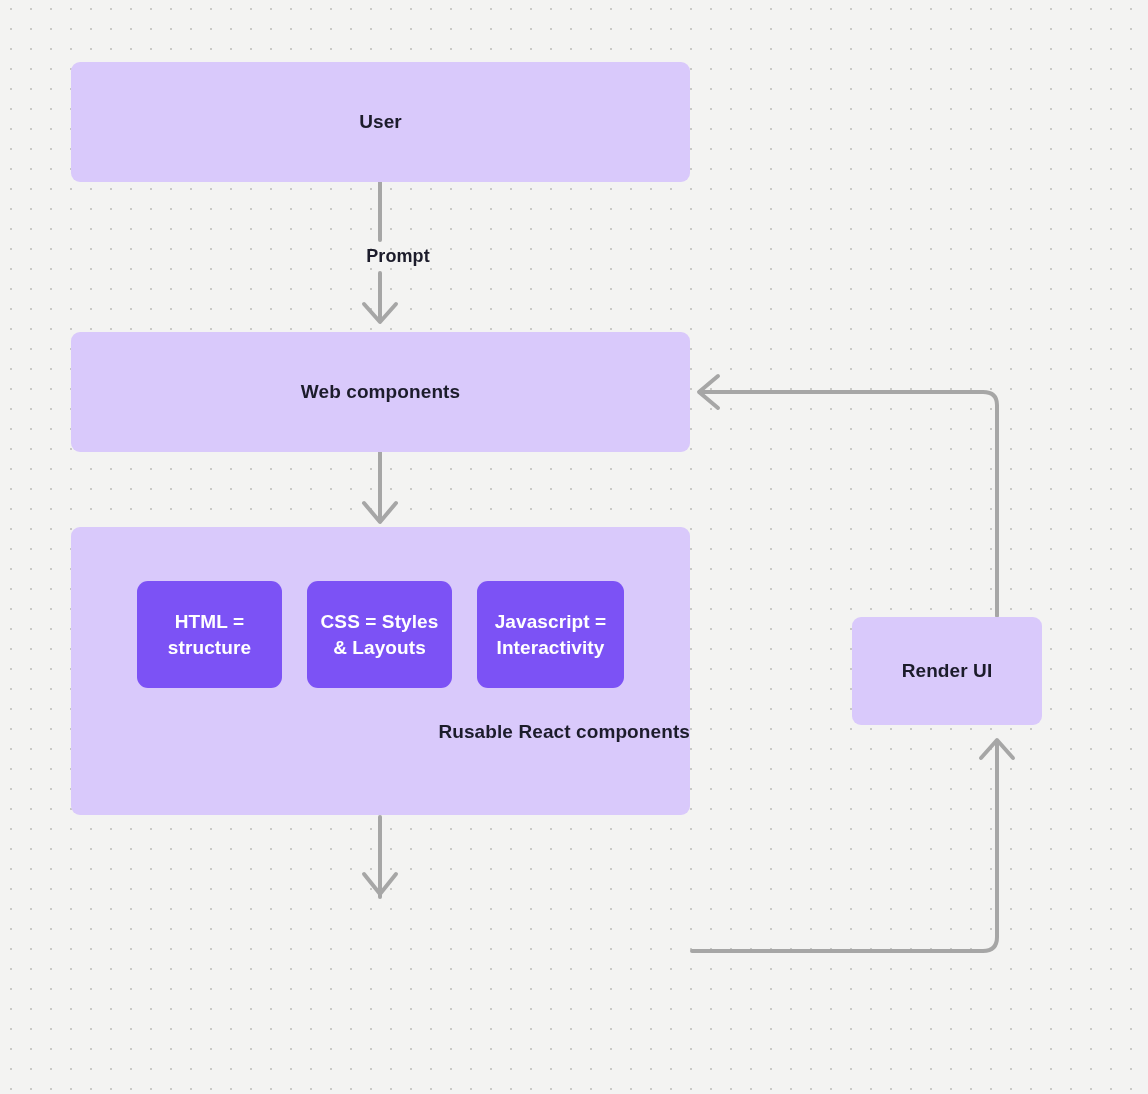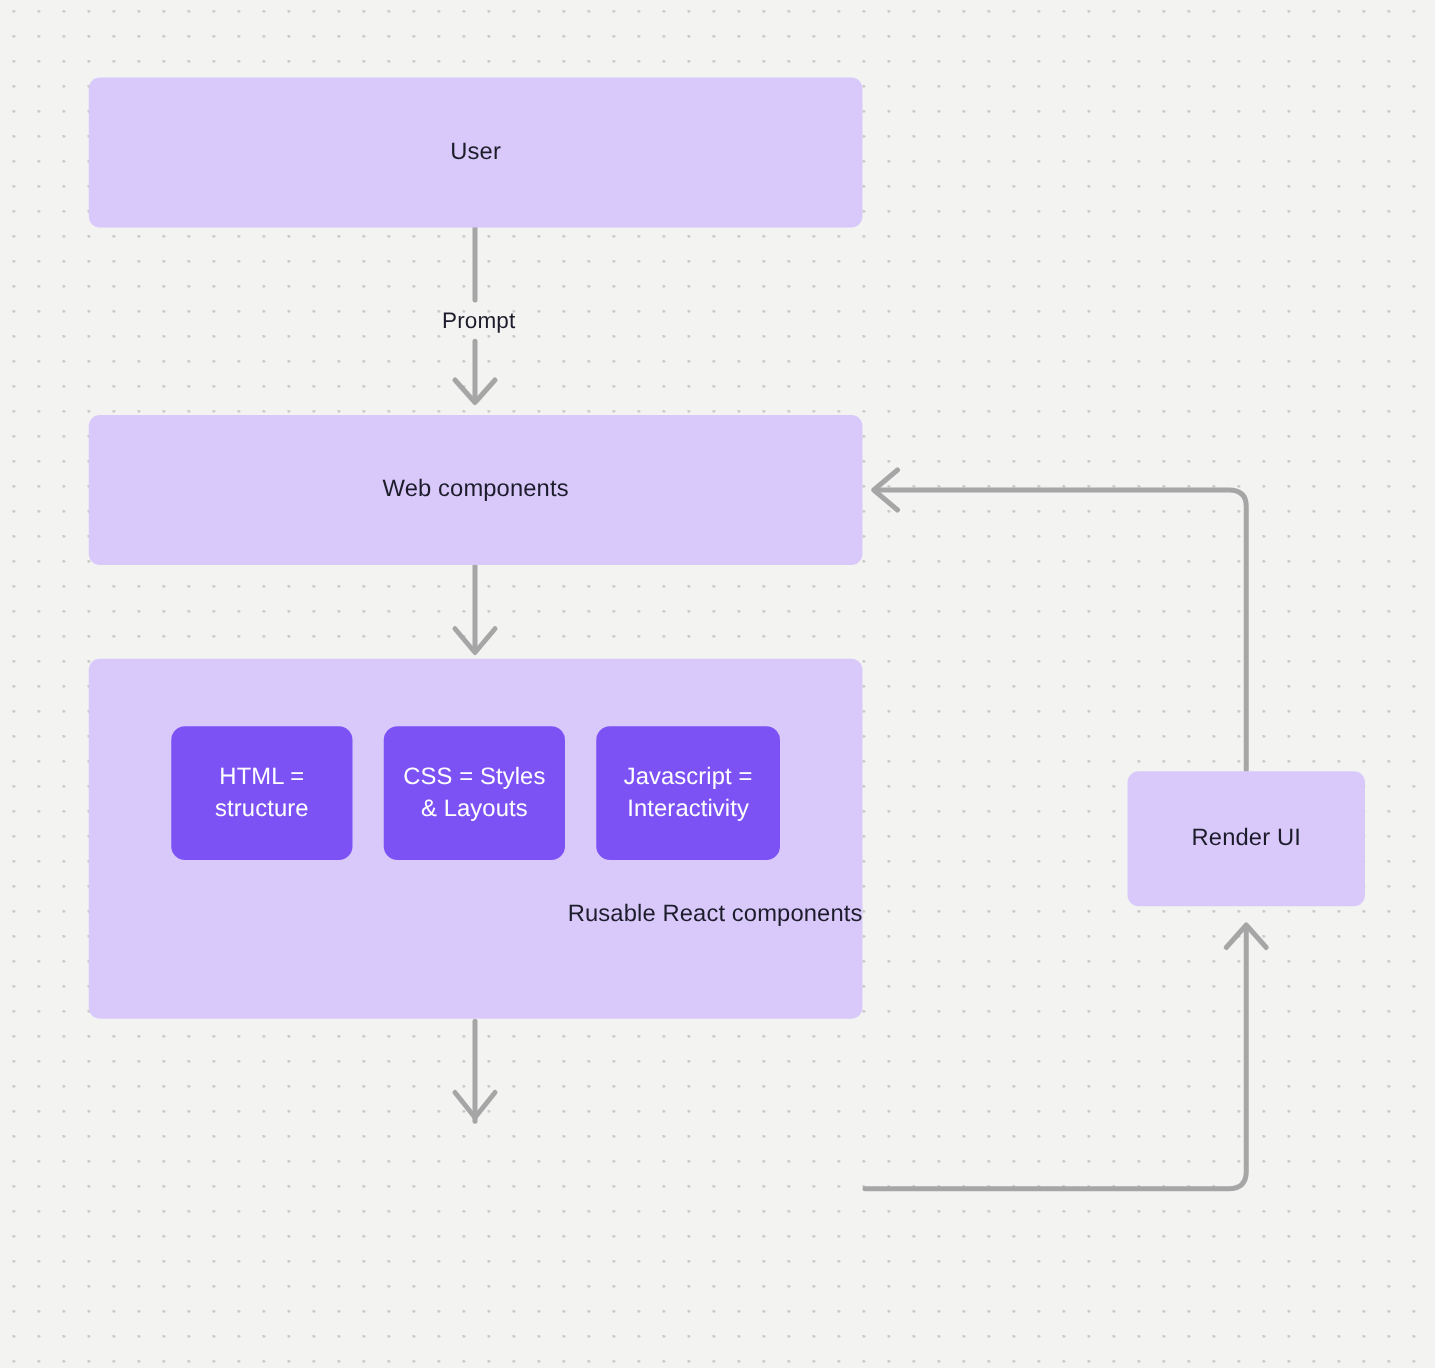--- a/index.html
+++ b/index.html
@@ -15,20 +15,21 @@
     overflow: hidden;
   }
   #canvas {
     position: relative;
     width: 1148px;
     height: 1094px;
     background-color: #f3f3f2;
     background-image: radial-gradient(circle at 1px 1px, #c9c9c6 1.1px, rgba(0,0,0,0) 1.2px);
     background-size: 20px 20px;
     background-position: 10px 8px;
+    font-weight: bold;
   }
   .edges-layer {
     position: absolute;
     left: 0;
     top: 0;
     width: 1148px;
     height: 1094px;
     pointer-events: none;
   }
   .node {
@@ -113,21 +114,21 @@
     <g>
       <path d="M 997 616 L 997 405 Q 997 392 983 392 L 702 392" fill="none" stroke="#a6a6a6" stroke-width="4" stroke-linecap="round" stroke-linejoin="round"></path>
       <polyline points="718,376 699,392 718,408" fill="none" stroke="#a6a6a6" stroke-width="4" stroke-linecap="round" stroke-linejoin="round"></polyline>
     </g>
   </svg>
 
   <div class="node node-lav" style="left:71px; top:62px; width:619px; height:120px;">
     <span class="node-label">User</span>
   </div>
 
-  <div class="edge-label" style="left:333px; top:246px; width:100px;">Prompt</div>
+  <div class="edge-label" style="left:348px; top:246px; width:100px;">Prompt</div>
 
   <div class="node node-lav" style="left:71px; top:332px; width:619px; height:120px;">
     <span class="node-label">Web components</span>
   </div>
 
   <div class="node node-lav" style="left:71px; top:527px; width:619px; height:288px; display:block;">
     <div class="group-caption" style="top:194px;">Rusable React components</div>
   </div>
 
   <div class="node-purple" style="left:137px; top:565px; width:145px; height:107px;">
@@ -139,17 +140,17 @@
     <span class="node-label">Javascript =
 Interactivity</span>
   </div>
 
   <div class="node-purple" style="left:307px; top:565px; width:145px; height:107px;">
     <span class="node-label">CSS = Styles
 &amp; Layouts</span>
   </div>
 
 
-  <div class="node node-lav" style="left:902px; top:617px; width:190px; height:108px;">
+  <div class="node node-lav" style="left:852px; top:617px; width:190px; height:108px;">
     <span class="node-label">Render UI</span>
   </div>
 
 </div>
 
 </body></html>

